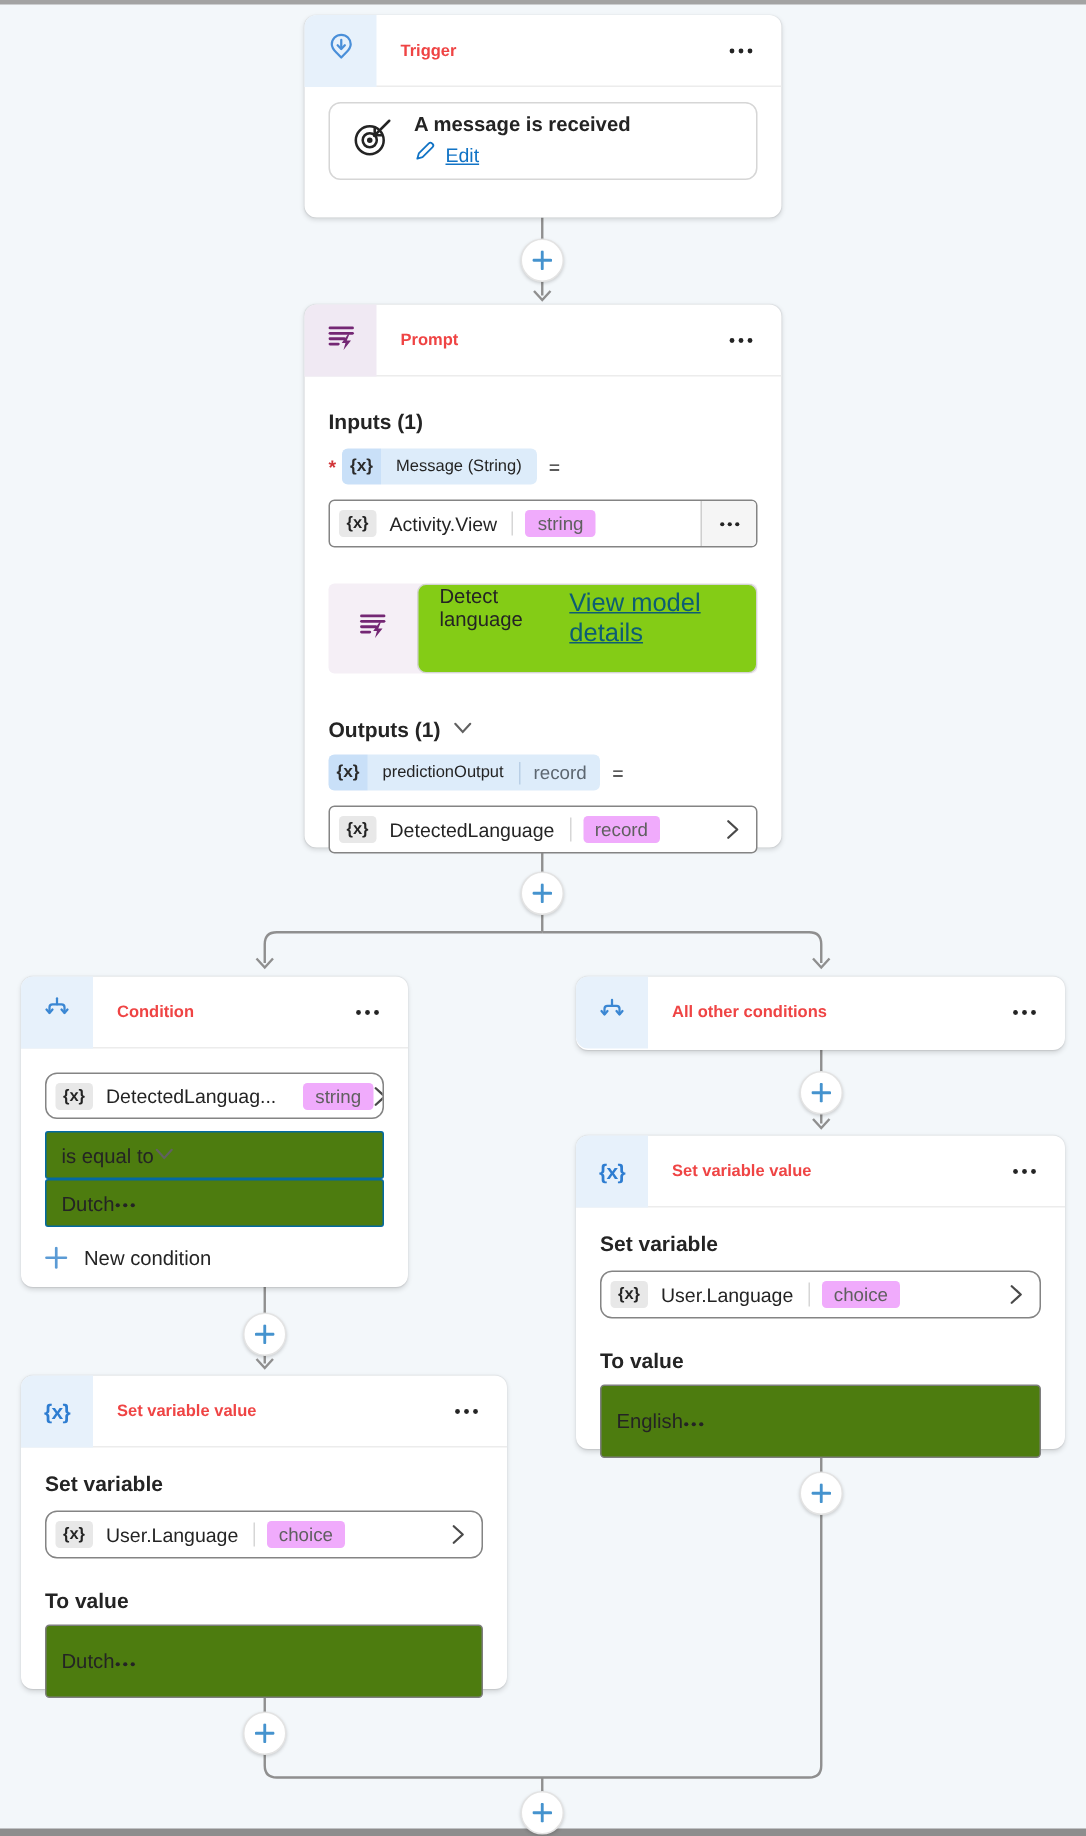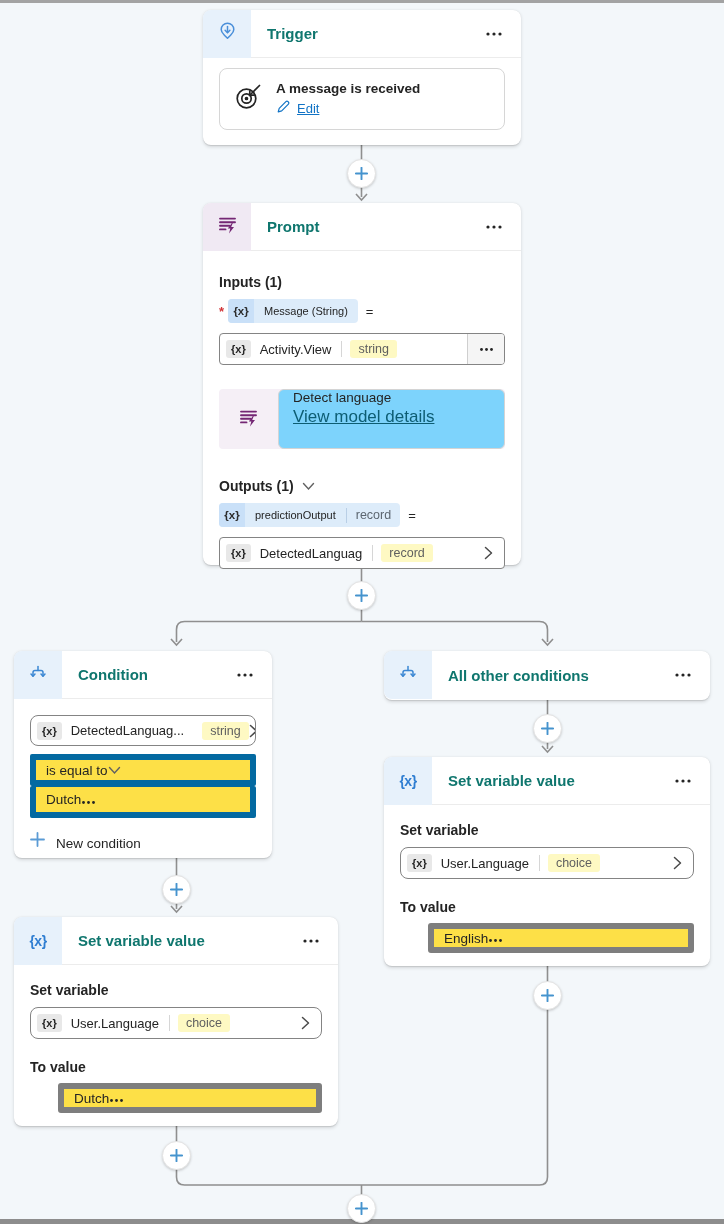--- a/index.html
+++ b/index.html
@@ -22,21 +22,21 @@
   }
   .card-header { display:flex; align-items:center; height:48px; border-bottom:1px solid #ececec; }
   .card.header-only .card-header { border-bottom:none; }
   .icon-cell {
     width:48px; height:48px; flex:none; display:flex; align-items:center; justify-content:center;
     border-radius:8px 0 0 0;
   }
   .card.header-only .icon-cell { border-radius:8px 0 0 8px; }
   .icon-cell.blue { background:#e7f1fb; }
   .icon-cell.purple { background:#f0e9f3; }
-  .card-title { margin-left:16px; font-size:15px; font-weight:bold; color:#0f766e; }
+  .card-title { margin-left:16px; font-size:11px; font-weight:bold; color:#ef4444; }
   .more-btn {
     margin-left:auto; margin-right:12px; width:30px; height:30px; flex:none;
     display:flex; align-items:center; justify-content:center; border-radius:4px; cursor:pointer;
   }
   .fx-glyph { font-size:14px; font-weight:bold; color:#2e7dd1; letter-spacing:-0.5px; }
 
   
   .chip-row { display:flex; align-items:center; height:24px; }
   .req { color:#d13438; font-size:13px; font-weight:bold; margin-right:4px; }
   .chip { display:inline-flex; align-items:center; height:24px; background:#ddecfa; border-radius:4px; overflow:hidden; }
@@ -54,74 +54,74 @@
     display:flex; align-items:center; background:#fff;
     border:1px solid #848484; border-radius:8px; height:31px; overflow:hidden;
   }
   .field .fx-badge {
     background:#e8e8e8; color:#242424; font-size:11px; font-weight:bold;
     border-radius:3px; padding:3px 5px; margin-left:6px; flex:none;
   }
   .field .f-name { font-size:13px; color:#242424; margin-left:9px; white-space:nowrap; }
   .field .f-sep { width:1px; height:16px; background:#d6d6d6; margin-left:10px; }
   .field .f-type {
-    font-size:12.5px; color:#5f5f5f; background:#fef9c3; border-radius:3px;
+    font-size:12.5px; color:#5f5f5f; background:#f0abfc; border-radius:3px;
     padding:2px 8px; margin-left:8px; flex:none;
   }
   .field .f-end { margin-left:auto; margin-right:11px; display:flex; align-items:center; }
   .field .f-more {
     margin-left:auto; align-self:stretch; width:37px; flex:none;
     border-left:1px solid #cfcfcf; background:#f5f5f5;
     display:flex; align-items:center; justify-content:center; cursor:pointer;
   }
   .input-box {
-    display:flex; align-items:center; background:#fde047;
-    border:6px solid #0369a1; border-radius:2px; height:32px; overflow:hidden;
+    display:flex; align-items:center; background:#4d7c0f;
+    border:1px solid #0369a1; border-radius:2px; height:32px; overflow:hidden;
   }
   .input-box .i-text { font-size:13.5px; color:#242424; margin-left:10px; }
-  .input-box.soft { border-color:#7e7e7e; border-radius:3px; height:30px;margin-left:28px; }
+  .input-box.soft { border-color:#7e7e7e; border-radius:3px; height:49px; }
 
   .section-label { font-size:14px; font-weight:bold; color:#242424; }
 
   
   .trigger-body { padding:10px 16px 0; }
   .event-card {
-    border:1px solid #d6d6d6; border-radius:8px; height:62px;
+    border:1px solid #d6d6d6; border-radius:8px; height:52px;
     display:flex; align-items:center; padding:0 13px; gap:13px; cursor:pointer;
   }
   .event-texts { display:flex; flex-direction:column; }
   .event-name { font-size:13.5px; font-weight:bold; color:#242424; }
   .edit-row { display:flex; align-items:center; gap:6px; margin-top:3px; }
   .link-blue { font-size:13px; color:#1173c5; text-decoration:underline; cursor:pointer; }
 
   
   .prompt-body { padding:22px 16px 0; }
   .prompt-body .chip-row { margin-top:8px; }
   .prompt-body .field { margin-top:10px; border-radius:4px; height:32px; }
   .detect-panel {
     margin-top:24px; height:60px; background:#f5eff6; border-radius:4px;
     display:flex; align-items:stretch; overflow:hidden;
   }
   .detect-icon-cell { width:59px; flex:none; display:flex; align-items:center; justify-content:center; }
   .detect-card {
-    flex:1; background:#7dd3fc; border:1px solid #d4d4d4; border-radius:6px;
-    display:flex; flex-direction:column; justify-content:flex-start; padding-left:14px;
+    flex:1; background:#84cc16; border:1px solid #d4d4d4; border-radius:6px;
+    display:flex; flex-direction:row; justify-content:flex-start; padding-left:14px;
   }
   .detect-name { font-size:13.5px; color:#242424; }
   .link-teal { font-size:17px; color:#0d5d73; text-decoration:underline; margin-top:2px; cursor:pointer; align-self:flex-start; }
   .outputs-row { margin-top:28px; display:flex; align-items:center; gap:8px; cursor:pointer; }
   .out-chip-row { margin-top:8px; }
   .out-field { margin-top:8px; height:30px; }
 
   
   .cond-body { padding:8px 16px 0; }
   .cond-body .field { margin-top:8px; }
   .cond-body .input-box { margin-top:8px; }
   .cond-body .input-box + .input-box { margin-top:0; border-top-width:0.5px; }
-  .new-cond { display:flex; align-items:flex-end; gap:11px; margin-top:13px; height:20px; cursor:pointer; }
+  .new-cond { display:flex; align-items:flex-start; gap:11px; margin-top:13px; height:20px; cursor:pointer; }
   .new-cond-label { font-size:13.5px; color:#242424; }
 
   
   .sv-body { padding:16px 16px 16px; }
   .sv-body .field { margin-top:8px; height:32px; }
   .sv-body .section-label.second { margin-top:20px; }
   .sv-body .input-box { margin-top:8px; }
 
   
   .plus-btn {
@@ -279,21 +279,21 @@
         <span class="chip">
           <span class="chip-fx">{x}</span>
           <span class="chip-name">predictionOutput</span>
           <span class="chip-sep"></span>
           <span class="chip-type">record</span>
         </span>
         <span class="eq">=</span>
       </div>
       <div class="field out-field">
         <span class="fx-badge">{x}</span>
-        <span class="f-name">DetectedLanguag</span>
+        <span class="f-name">DetectedLanguage</span>
         <span class="f-sep"></span>
         <span class="f-type">record</span>
         <span class="f-end">
           <svg width="9" height="14" viewBox="0 0 9 14" fill="none" stroke="#4a4a4a" stroke-width="1.5" stroke-linecap="round" stroke-linejoin="round">
               <path d="M1.5 1.5 L7.5 7 L1.5 12.5"></path>
             </svg>
         </span>
       </div>
     </div>
   </div>

